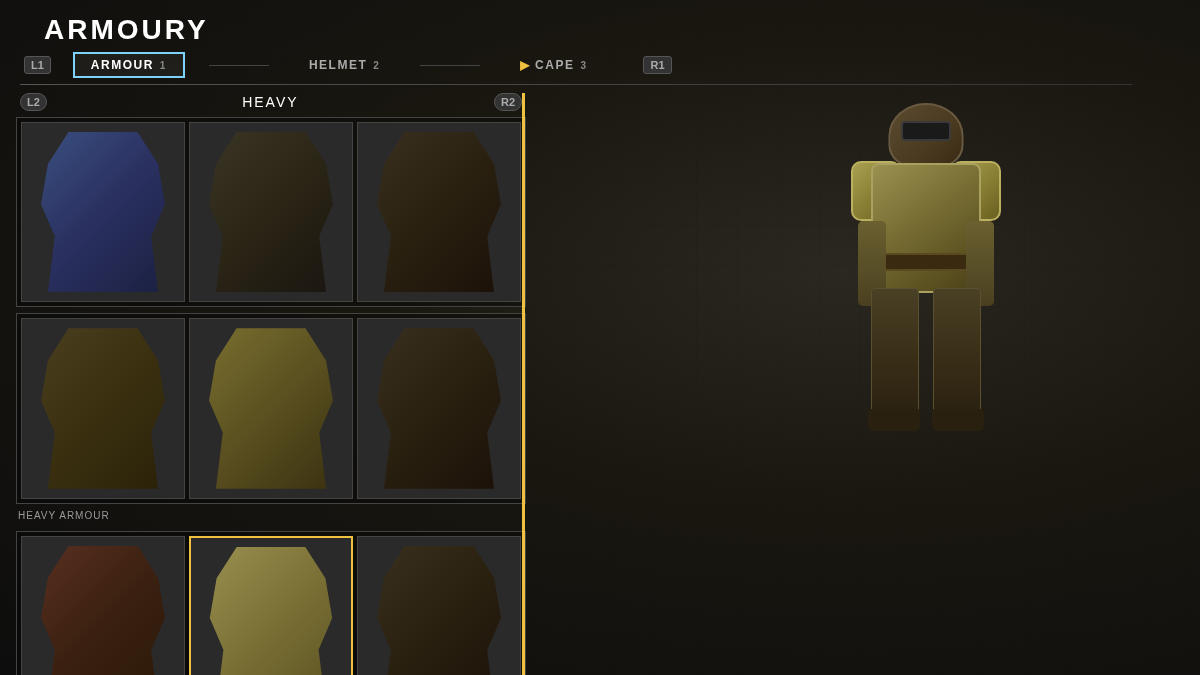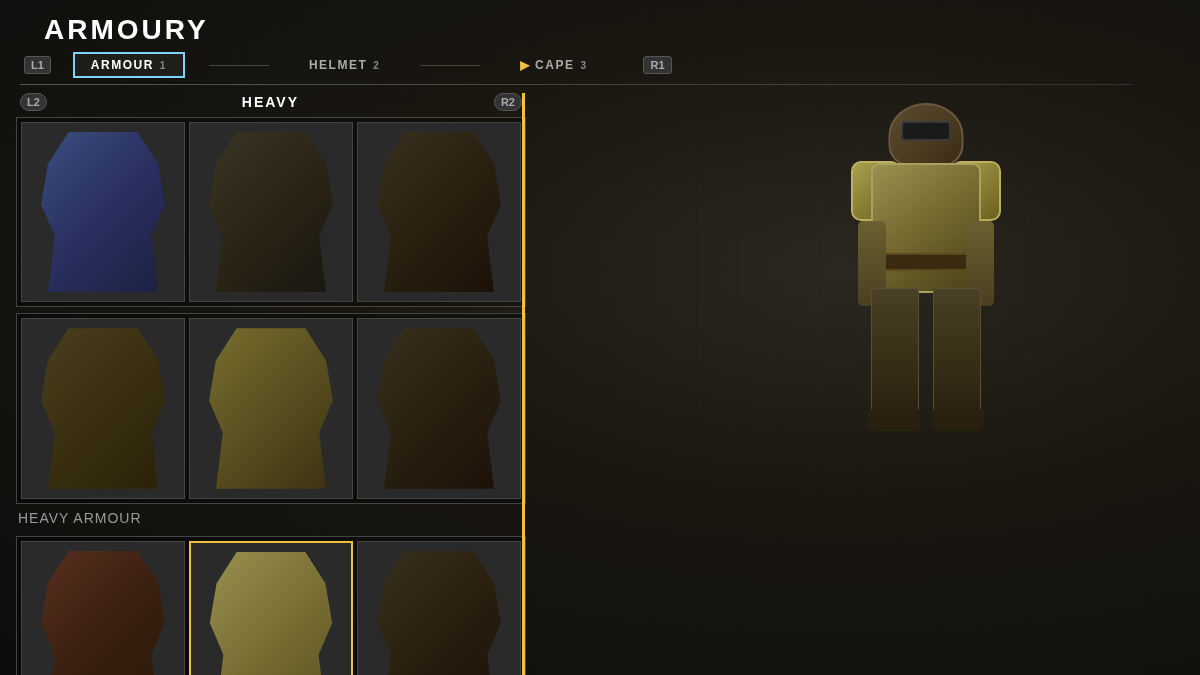--- a/index.html
+++ b/index.html
@@ -140,35 +140,35 @@
       font-weight: bold;
       color: #aaa;
       background: #333;
       border: 1px solid #555;
       border-radius: 9px;
       padding: 2px 6px;
     }
 
     .category-label {
       font-size: 14px;
-      font-weight: bold;
+      font-weight: normal;
       letter-spacing: 2px;
       color: #fff;
       text-transform: uppercase;
     }
 
     
     .grid-section {
       border: 1px solid #444;
       padding: 4px;
       background: rgba(0,0,0,0.3);
     }
 
     .section-label {
-      font-size: 14px;
+      font-size: 10px;
       letter-spacing: 1px;
       color: #999;
       margin-bottom: 4px;
       padding-left: 2px;
       text-transform: uppercase;
     }
 
     .grid-3 {
       display: grid;
       grid-template-columns: repeat(3, 1fr);

